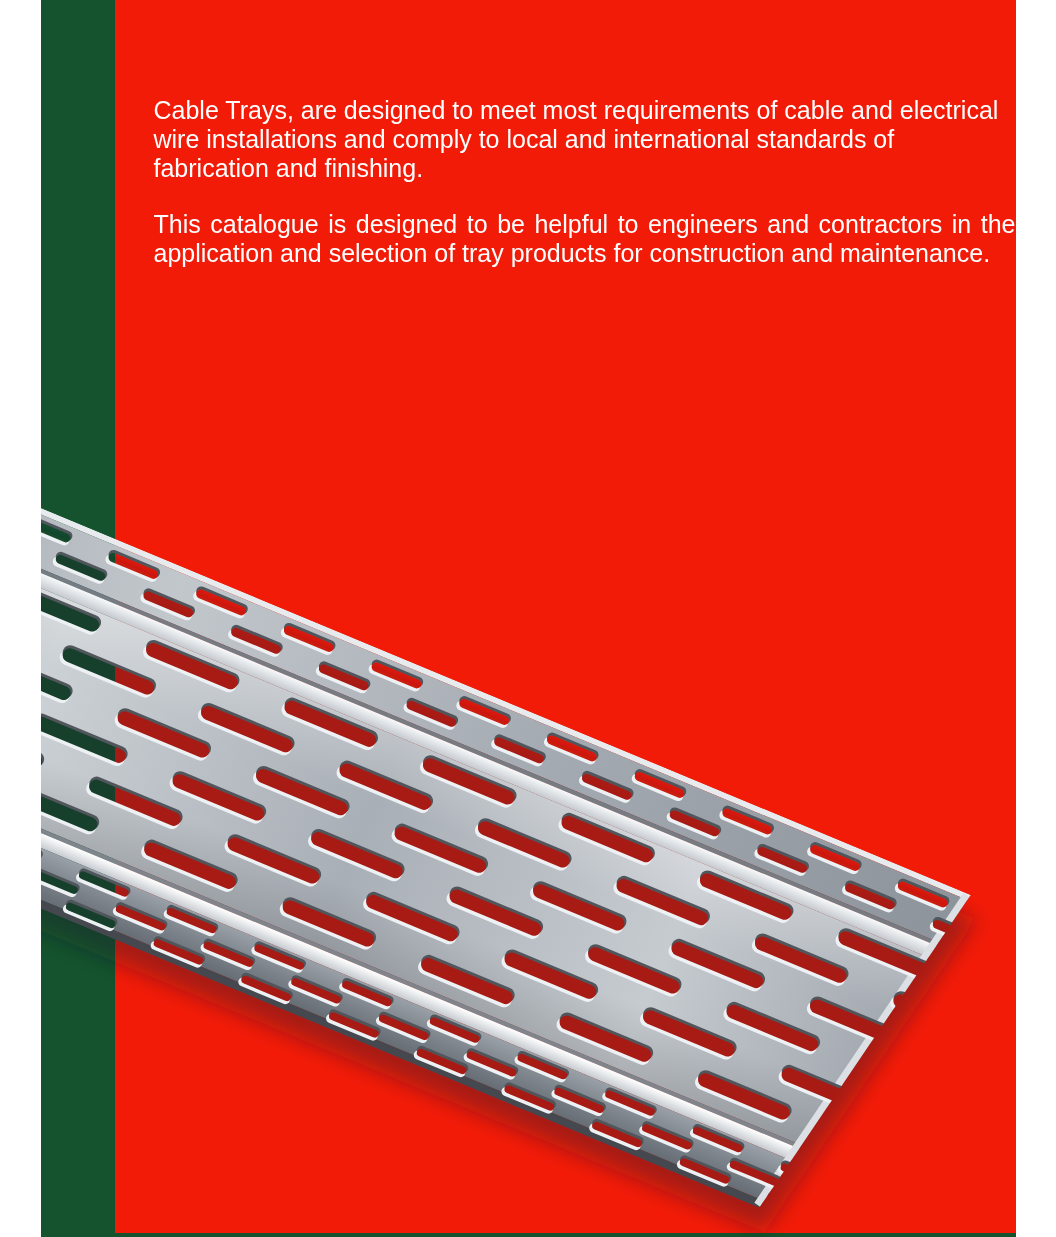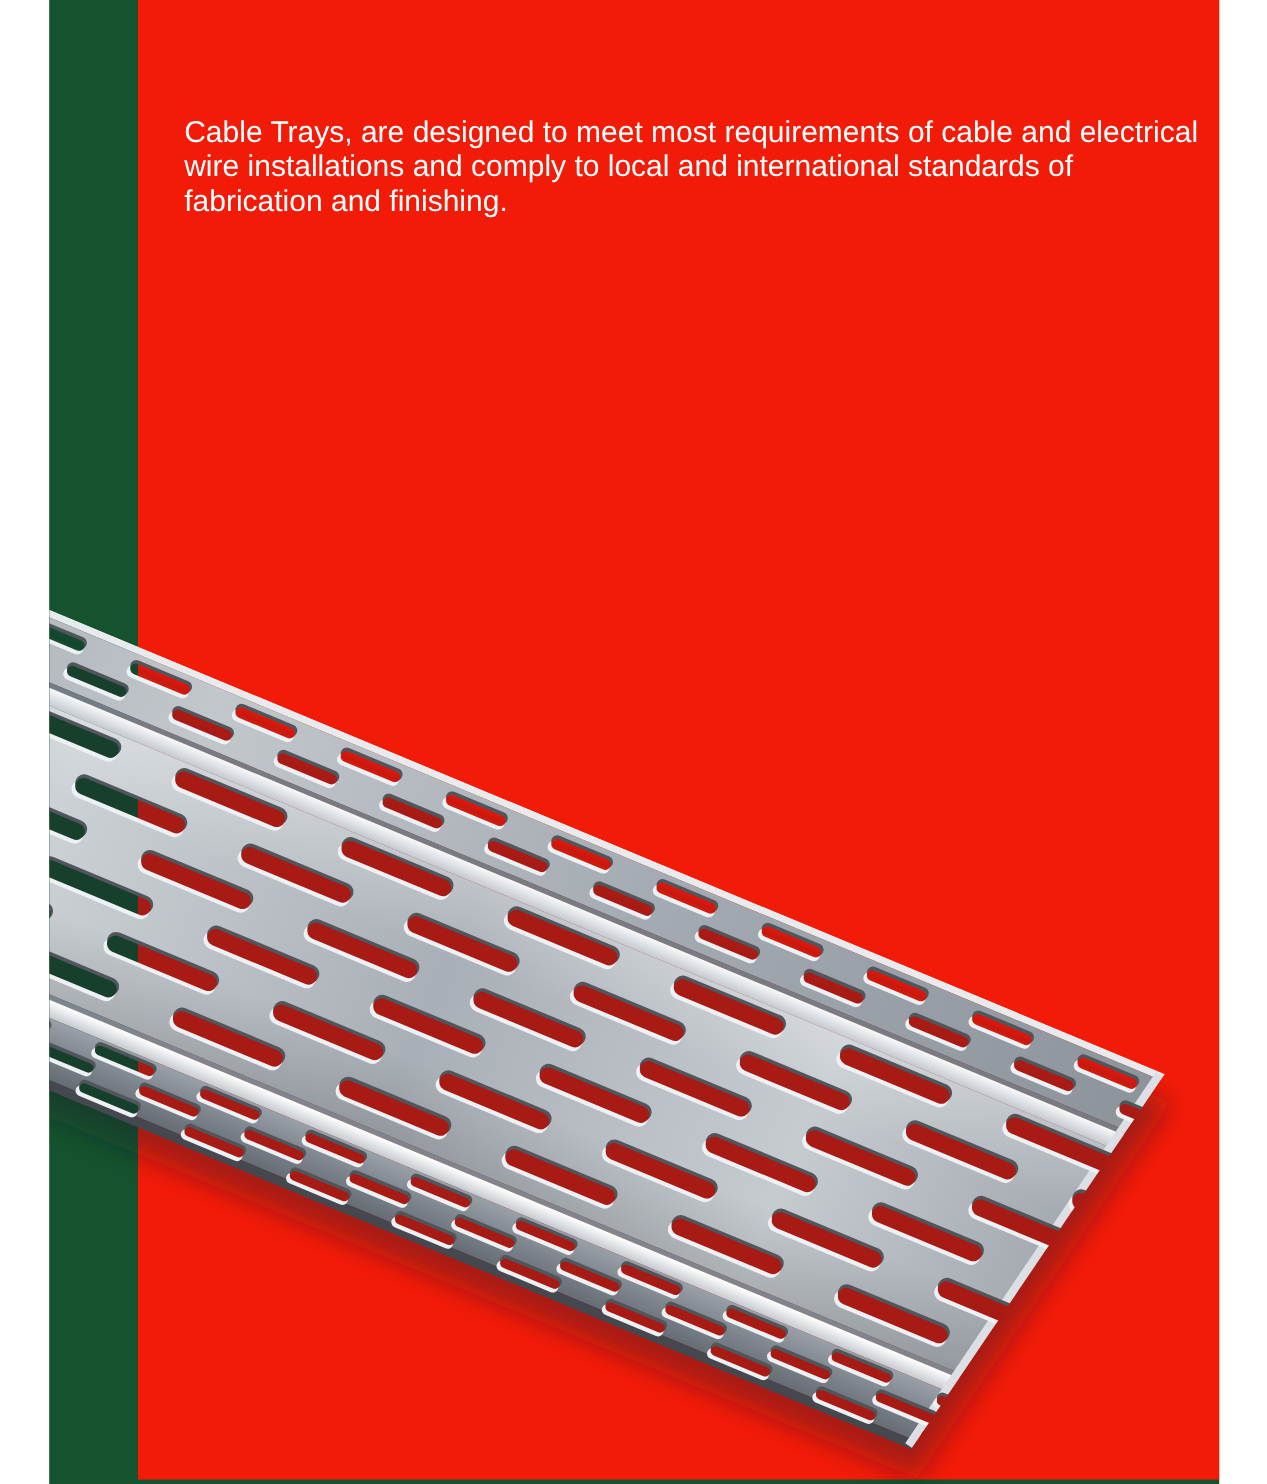--- a/index.html
+++ b/index.html
@@ -43,20 +43,21 @@
 </style>
 </head>
 <body>
 
 <div class="stage">
 
   <div class="red-panel"></div>
 
   <div class="copy">
     <p>Cable Trays, are designed to meet most requirements of cable and electrical wire installations and comply to local and international standards of fabrication and finishing.</p>
+    <p class="justified">This catalogue is designed to be helpful to engineers and contractors in the application and selection of tray products for construction and maintenance.</p>
   </div>
 
   <svg class="tray-svg" viewBox="0 0 1056 1237" aria-hidden="true">
     <defs>
       <filter id="softBlur" x="-20%" y="-20%" width="140%" height="140%">
         <feGaussianBlur stdDeviation="10"></feGaussianBlur>
       </filter>
 
       <linearGradient id="gFarWall" gradientUnits="userSpaceOnUse" x1="-300" y1="0" x2="1010" y2="0">
         <stop offset="0" stop-color="#9aa0a7"></stop>

